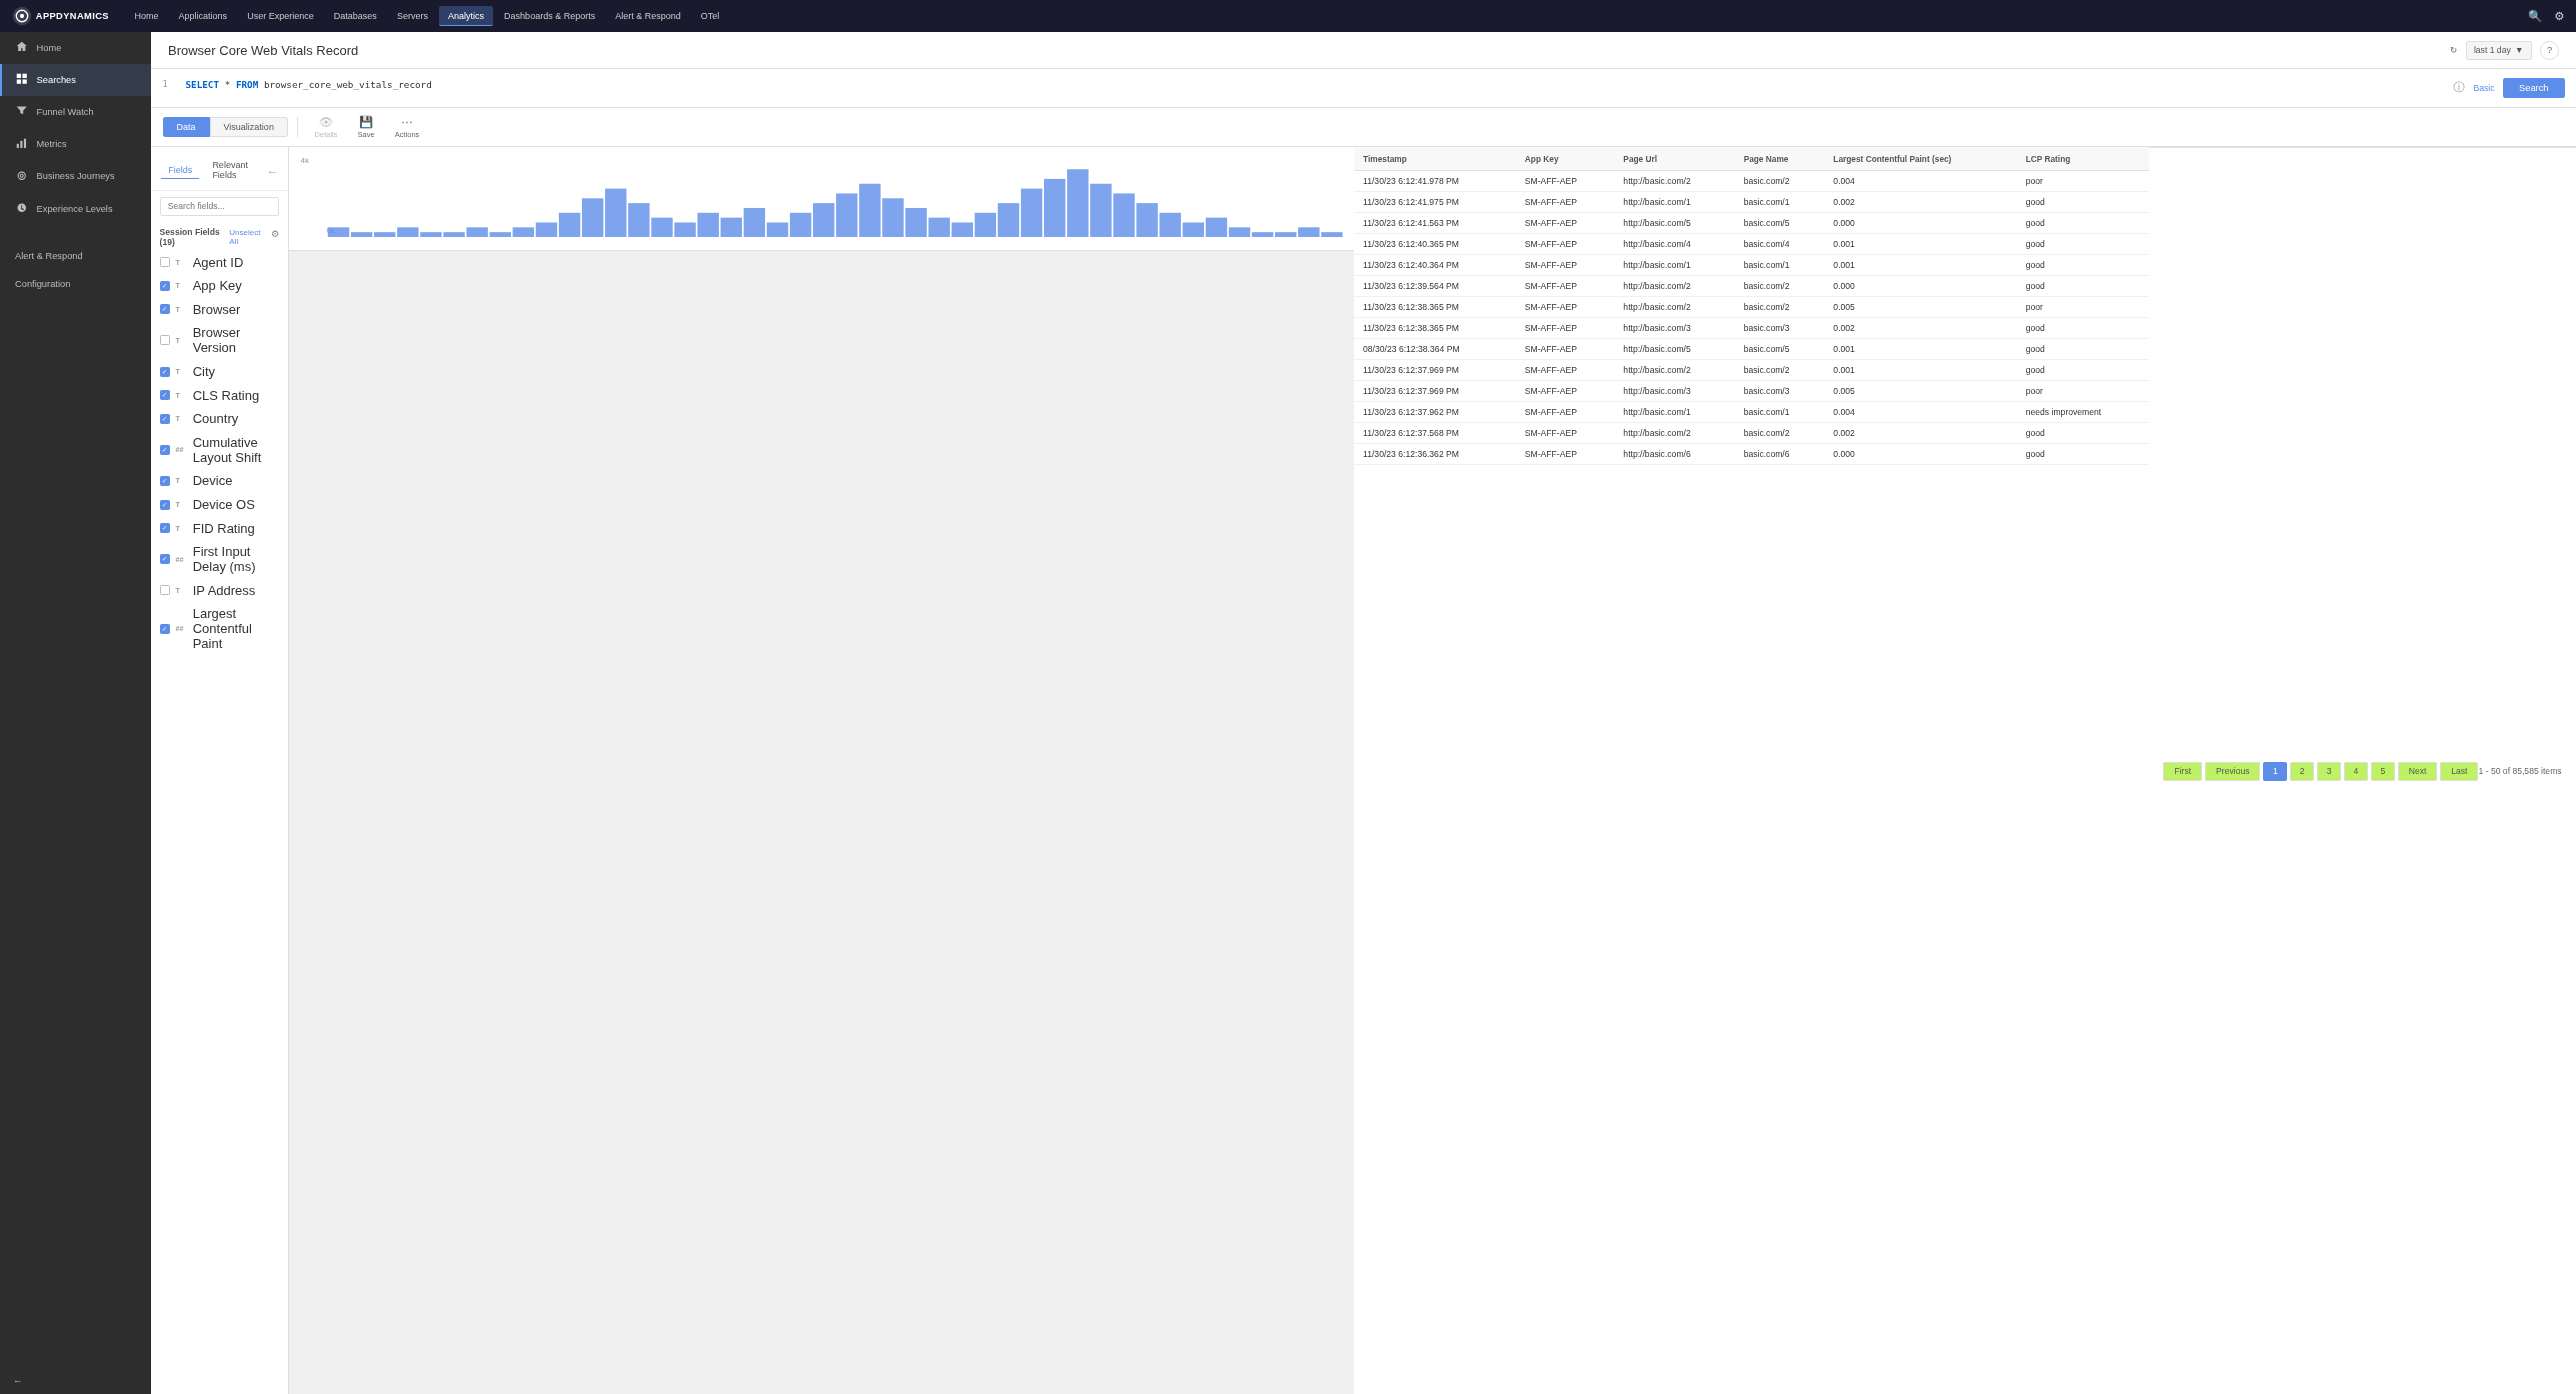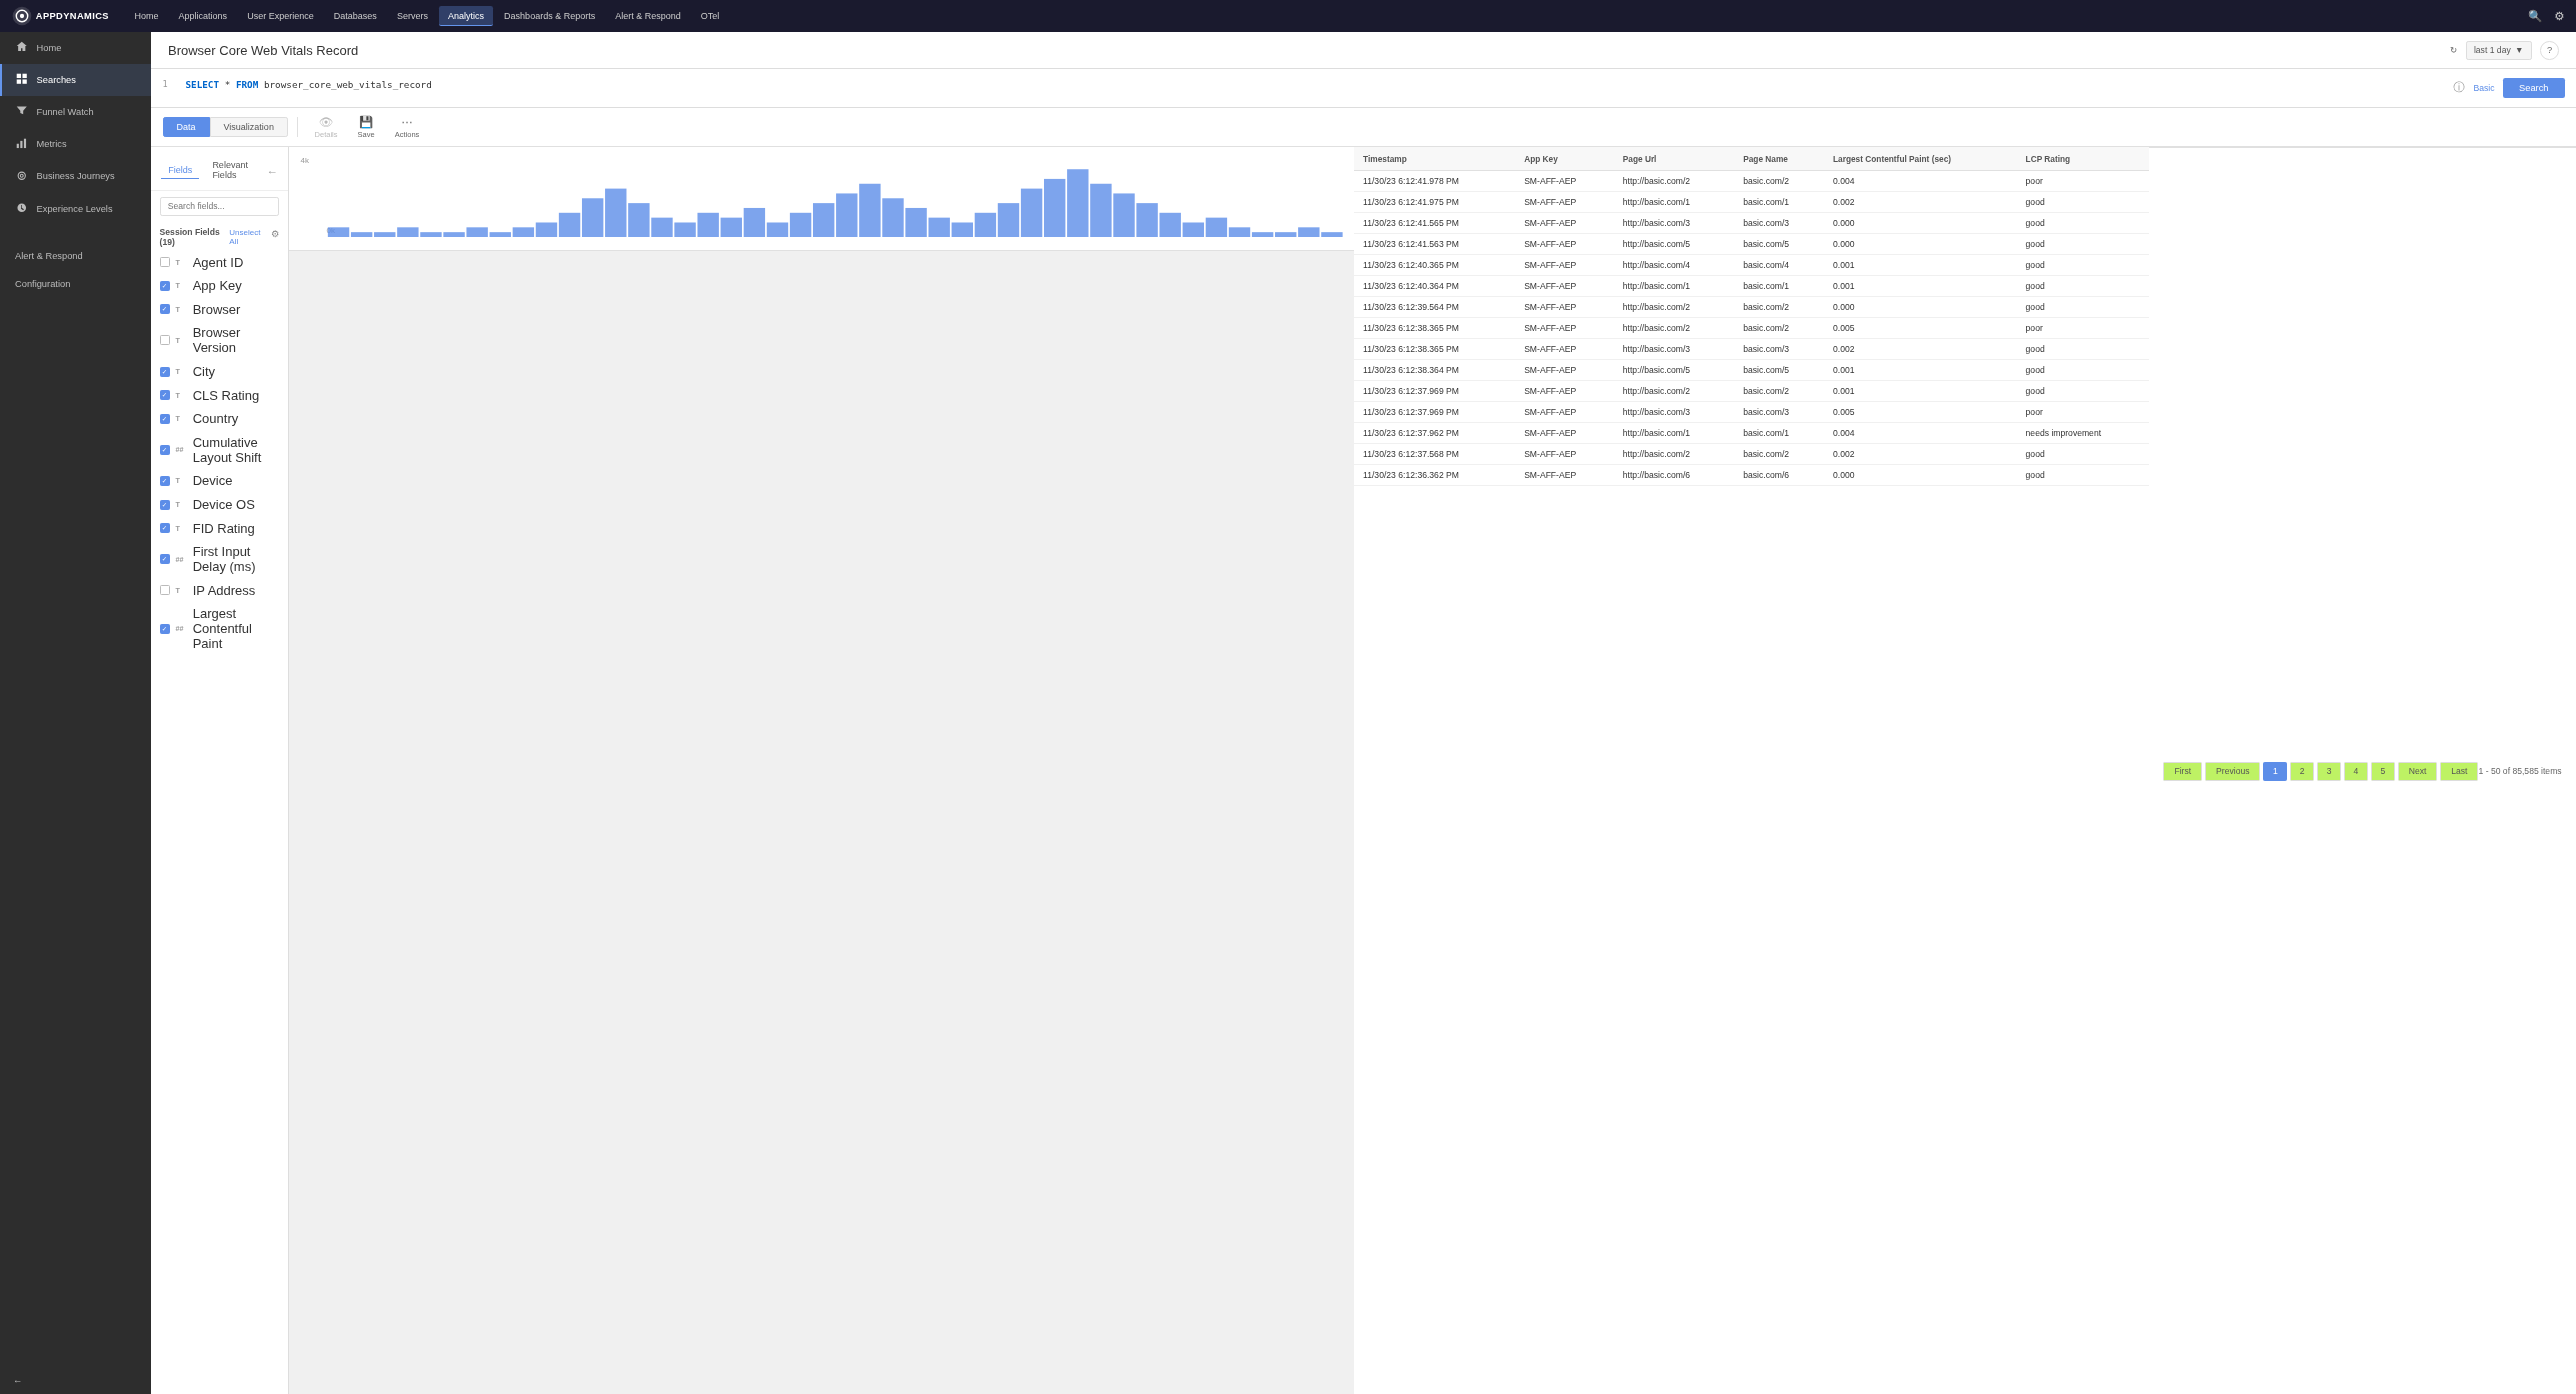--- a/index.html
+++ b/index.html
@@ -438,28 +438,20 @@
                 </tr>
                 <tr>
                   <td>11/30/23 6:12:41.975 PM</td>
                   <td>SM-AFF-AEP</td>
                   <td>http://basic.com/1</td>
                   <td>basic.com/1</td>
                   <td>0.002</td>
                   <td>good</td>
                 </tr>
                 <tr>
-                  <td>11/30/23 6:12:41.565 PM</td>
-                  <td>SM-AFF-AEP</td>
-                  <td>http://basic.com/3</td>
-                  <td>basic.com/3</td>
-                  <td>0.000</td>
-                  <td>good</td>
-                </tr>
-                <tr>
                   <td>11/30/23 6:12:41.563 PM</td>
                   <td>SM-AFF-AEP</td>
                   <td>http://basic.com/5</td>
                   <td>basic.com/5</td>
                   <td>0.000</td>
                   <td>good</td>
                 </tr>
                 <tr>
                   <td>11/30/23 6:12:40.365 PM</td>
                   <td>SM-AFF-AEP</td>
@@ -494,21 +486,21 @@
                 </tr>
                 <tr>
                   <td>11/30/23 6:12:38.365 PM</td>
                   <td>SM-AFF-AEP</td>
                   <td>http://basic.com/3</td>
                   <td>basic.com/3</td>
                   <td>0.002</td>
                   <td>good</td>
                 </tr>
                 <tr>
-                  <td>11/30/23 6:12:38.364 PM</td>
+                  <td>08/30/23 6:12:38.364 PM</td>
                   <td>SM-AFF-AEP</td>
                   <td>http://basic.com/5</td>
                   <td>basic.com/5</td>
                   <td>0.001</td>
                   <td>good</td>
                 </tr>
                 <tr>
                   <td>11/30/23 6:12:37.969 PM</td>
                   <td>SM-AFF-AEP</td>
                   <td>http://basic.com/2</td>

